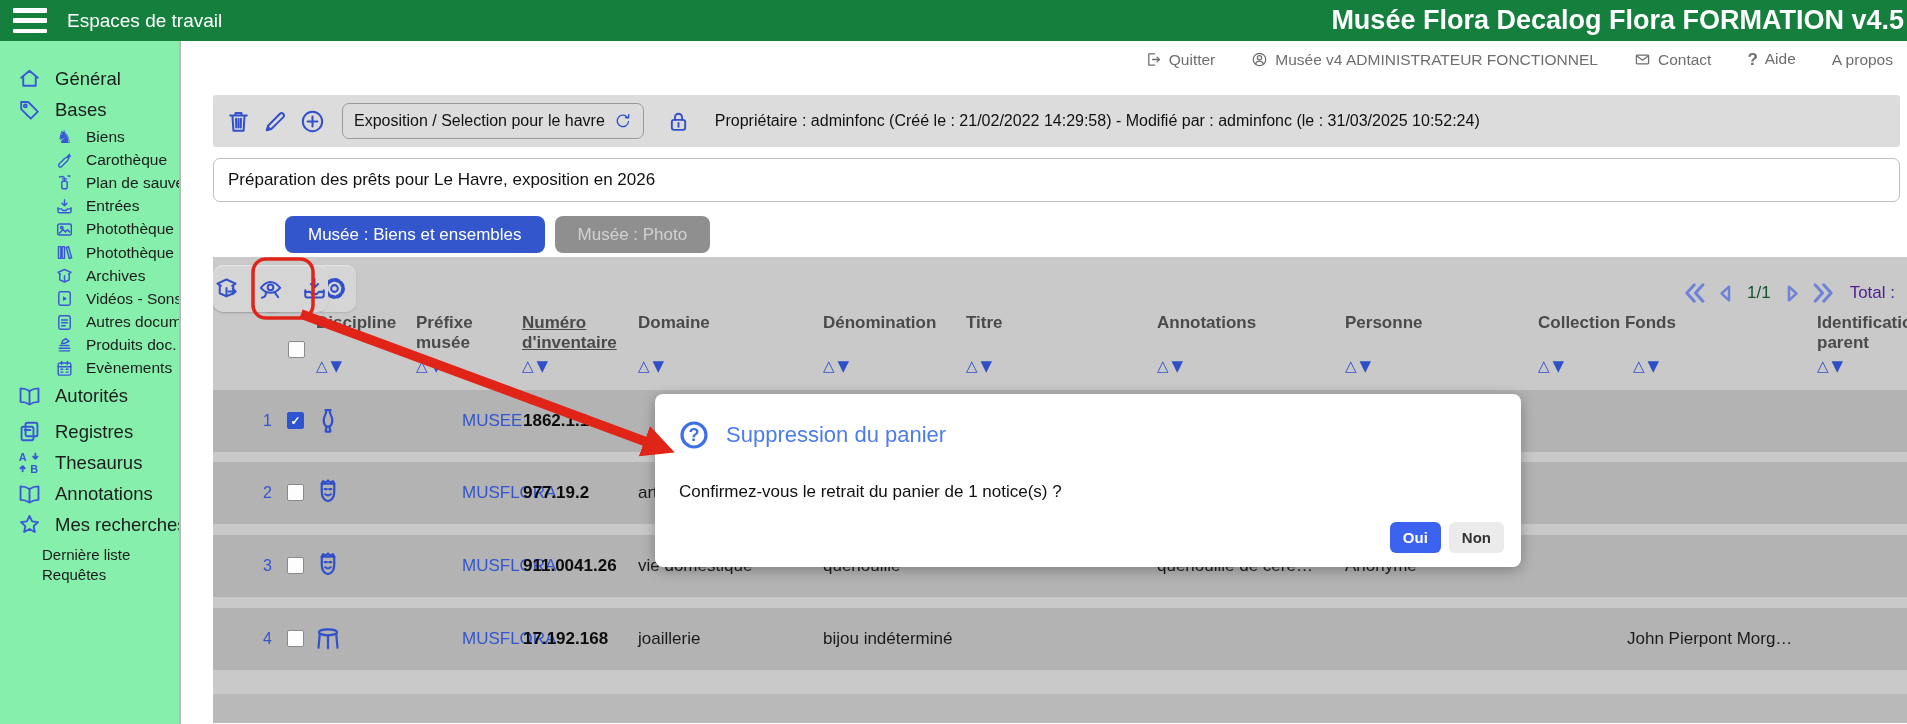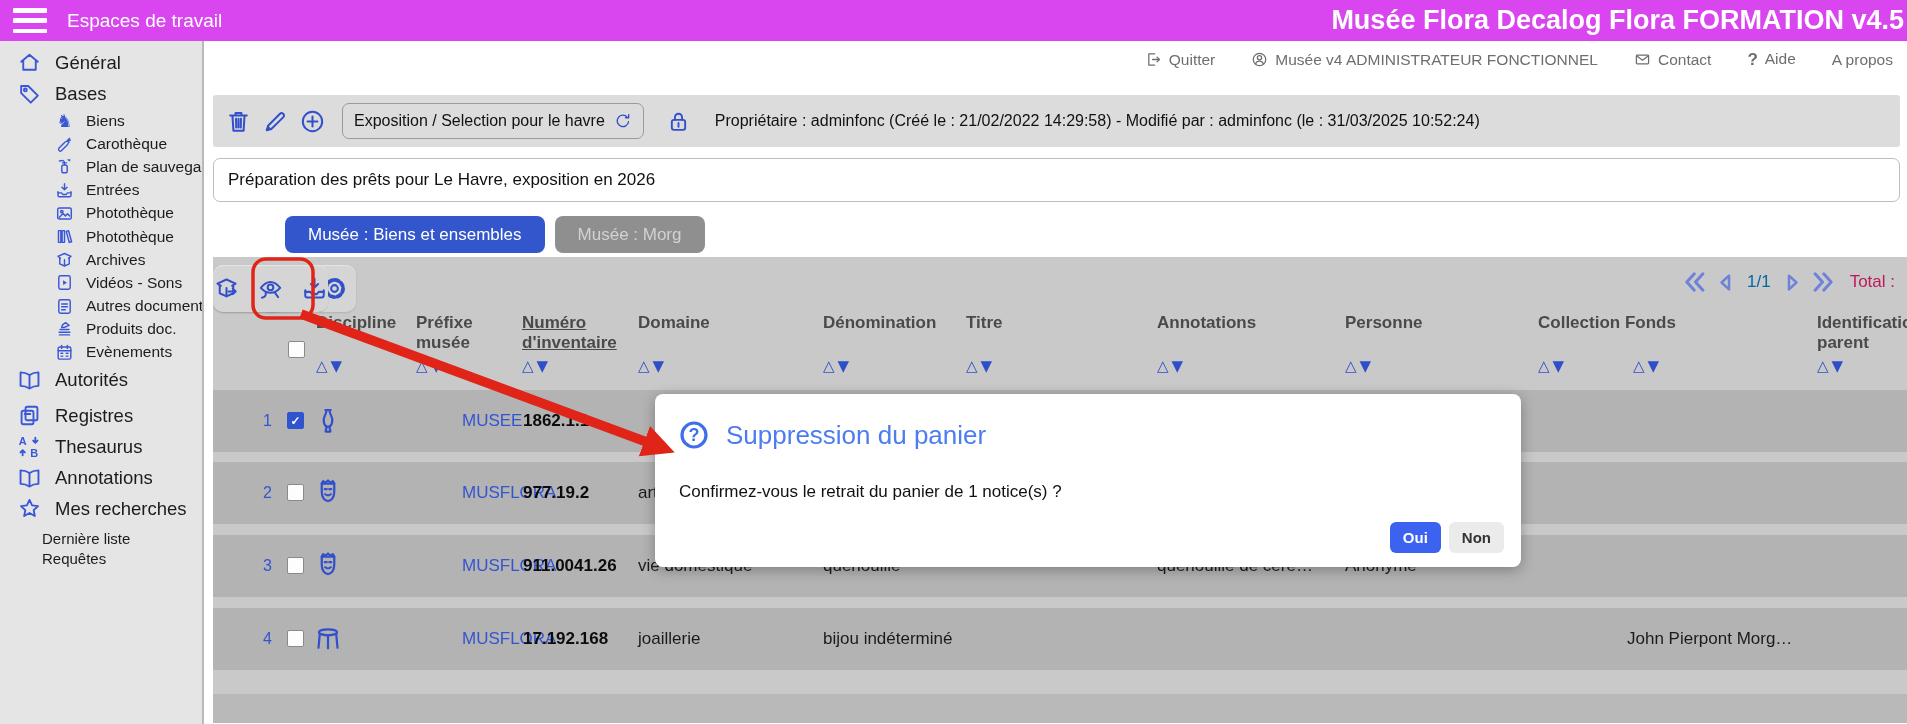--- a/index.html
+++ b/index.html
@@ -4,29 +4,29 @@
 <style>
   html,body{margin:0;padding:0}
   body{width:1907px;height:724px;position:relative;overflow:hidden;background:#fff;
        font-family:"Liberation Sans",sans-serif;color:#1b1b1b}
   .icon{display:inline-flex;flex:none}
   .icon svg{width:100%;height:100%;stroke:currentColor;fill:none;stroke-width:1.8;
             stroke-linecap:round;stroke-linejoin:round}
   .icon-text{font-family:"DejaVu Sans",sans-serif;line-height:1;display:inline-flex;align-items:center;justify-content:center}
 
   
-  #topbar{position:absolute;left:0;top:0;right:0;height:41px;background:#d946ef;display:flex;align-items:center;color:#fff;z-index:5}
+  #topbar{position:absolute;left:0;top:0;right:0;height:41px;background:#15803d;display:flex;align-items:center;color:#fff;z-index:5}
   #hamburger{width:34px;height:25px;margin-left:13px;display:flex;flex-direction:column;justify-content:space-between;cursor:pointer}
   #hamburger span{height:4.5px;background:#fff;border-radius:1px}
   #topbar .ws{margin-left:20px;font-size:19px}
   #topbar .title{margin-left:auto;margin-right:3px;font-size:27px;font-weight:bold;white-space:nowrap}
 
   
-  #sidebar{position:absolute;left:0;top:41px;width:204px;bottom:0;background:#e5e5e5;border-right:2px solid #b9b9b9;
-           padding-top:6px;box-sizing:border-box;overflow:hidden;z-index:4}
+  #sidebar{position:absolute;left:0;top:41px;width:181px;bottom:0;background:#86efac;border-right:2px solid #b9b9b9;
+           padding-top:22px;box-sizing:border-box;overflow:hidden;z-index:4}
   .side-item{display:flex;align-items:center;color:#1c1c1c;cursor:pointer;white-space:nowrap}
   .side-item .icon,.side-item .icon-text{color:#3a57d7}
   .lvl1{height:31px;padding-left:17px;font-size:18.5px;gap:13px}
   .lvl1 .icon,.lvl1 .icon-text{width:25px;height:25px;font-size:22px}
   .lvl2{height:23.2px;padding-left:55px;font-size:15.5px;gap:12px}
   .lvl2 .icon,.lvl2 .icon-text{width:19px;height:19px;font-size:18px}
   .lvl3{height:20px;padding-left:42px;font-size:15px}
 
   
   #main{position:absolute;left:206px;top:41px;right:0;bottom:0}
@@ -58,22 +58,22 @@
   .pbtn{position:absolute;top:8px;background:#d5d5d5;border-radius:10px;height:47px;display:flex;align-items:center;
         justify-content:center;gap:17px;color:#3350cb;cursor:pointer;
         box-shadow:inset 0 1px 0 rgba(255,255,255,.4),0 1px 2px rgba(0,0,0,.12)}
   .pbtn .icon{width:27px;height:27px}
   #btn-delete{left:47px;width:47px}
   #btn-settings{left:100px;width:43px}
 
   .pagination{position:absolute;top:10px;right:12px;display:flex;align-items:center;gap:4px}
   .pg-icon{width:28px;height:28px;color:#6e82d8;cursor:pointer}
   .pg-tri{width:25px;height:25px}
-  .pagination .page{font-size:17px;color:#0369a1;margin:5px 5px}
-  .pagination .total{font-size:17px;color:#be185d;margin-left:9px;white-space:nowrap}
+  .pagination .page{font-size:17px;color:#14532d;margin:16px 5px}
+  .pagination .total{font-size:17px;color:#4c1d95;margin-left:9px;white-space:nowrap}
 
   #thead{position:absolute;left:0;top:56px;right:0;height:78px}
   .hlabel{position:absolute;top:0;font-size:17px;font-weight:bold;color:#4a4a4a;line-height:1.2}
   .sortpair{position:absolute;top:44px;display:flex;gap:3px;cursor:pointer;font-size:15px;color:#2f4fc9;
             font-family:"DejaVu Sans",sans-serif}
   .cb{position:absolute;width:17px;height:17px;background:#fdfdfd;border:1.5px solid #8a8a8a;border-radius:2px;
       box-sizing:border-box;cursor:pointer}
   .cb.checked{background:#2f54d0;border-color:#2f54d0;color:#fff;display:flex;align-items:center;justify-content:center;
               font-size:12px;font-weight:bold}
   .cb.checked::after{content:"✓"}
@@ -86,21 +86,21 @@
   .trow .cb{top:22px;left:74px}
   .trow .disc-icon{position:absolute;left:100px;top:50%;transform:translateY(-50%);width:30px;height:34px;
                    color:#3350cb;font-size:28px}
   .row-partial{position:absolute;left:0;right:0;top:437px;height:29px;background:#b9b9b9}
 
   
   #modal{position:absolute;left:655px;top:394px;width:866px;height:173px;background:#fff;border-radius:8px;
          box-shadow:0 3px 14px rgba(0,0,0,.3);z-index:10}
   #modal .mhead{position:absolute;left:23px;top:25px;display:flex;align-items:center;gap:16px}
   #modal .qicon{width:32px;height:32px;color:#3e6fe8}
-  #modal .mtitle{font-size:26px;color:#4c7cf0}
+  #modal .mtitle{font-size:22px;color:#4c7cf0}
   #modal .mbody{position:absolute;left:24px;top:88px;font-size:17px;color:#111}
   #modal .mbtns{position:absolute;right:17px;bottom:14px;display:flex;gap:8px}
   .mbtn{height:31px;border:none;border-radius:6px;font-size:15px;font-weight:bold;padding:0 13px;cursor:pointer;
         font-family:"Liberation Sans",sans-serif}
   .mbtn.yes{background:#3c63ef;color:#fff}
   .mbtn.no{background:#ebebeb;color:#333}
 
   
   #annotation{position:absolute;left:0;top:0;width:1907px;height:724px;z-index:40;pointer-events:none}
 </style>
@@ -363,21 +363,21 @@
         </span>
       <span class="meta">Propriétaire : adminfonc (Créé le : 21/02/2022 14:29:58) - Modifié par : adminfonc (le : 31/03/2025 10:52:24)</span>
     </div>
 
     <div id="descbox">
       <span>Préparation des prêts pour Le Havre, exposition en 2026</span>
     </div>
 
     <div id="tabs">
       <div class="tab active">Musée : Biens et ensembles</div>
-      <div class="tab inactive">Musée : Morg</div>
+      <div class="tab inactive">Musée : Photo</div>
     </div>
 
     <div id="panel">
       <div class="pagination">
         <span class="icon pg-icon">
             <svg viewBox="0 0 24 24">
               <path d="M11.4 5 5 12l6.4 7M18.8 5l-6.4 7 6.4 7" stroke-width="2.6"></path>
             </svg>
           </span>
         <span class="icon pg-icon pg-tri">

